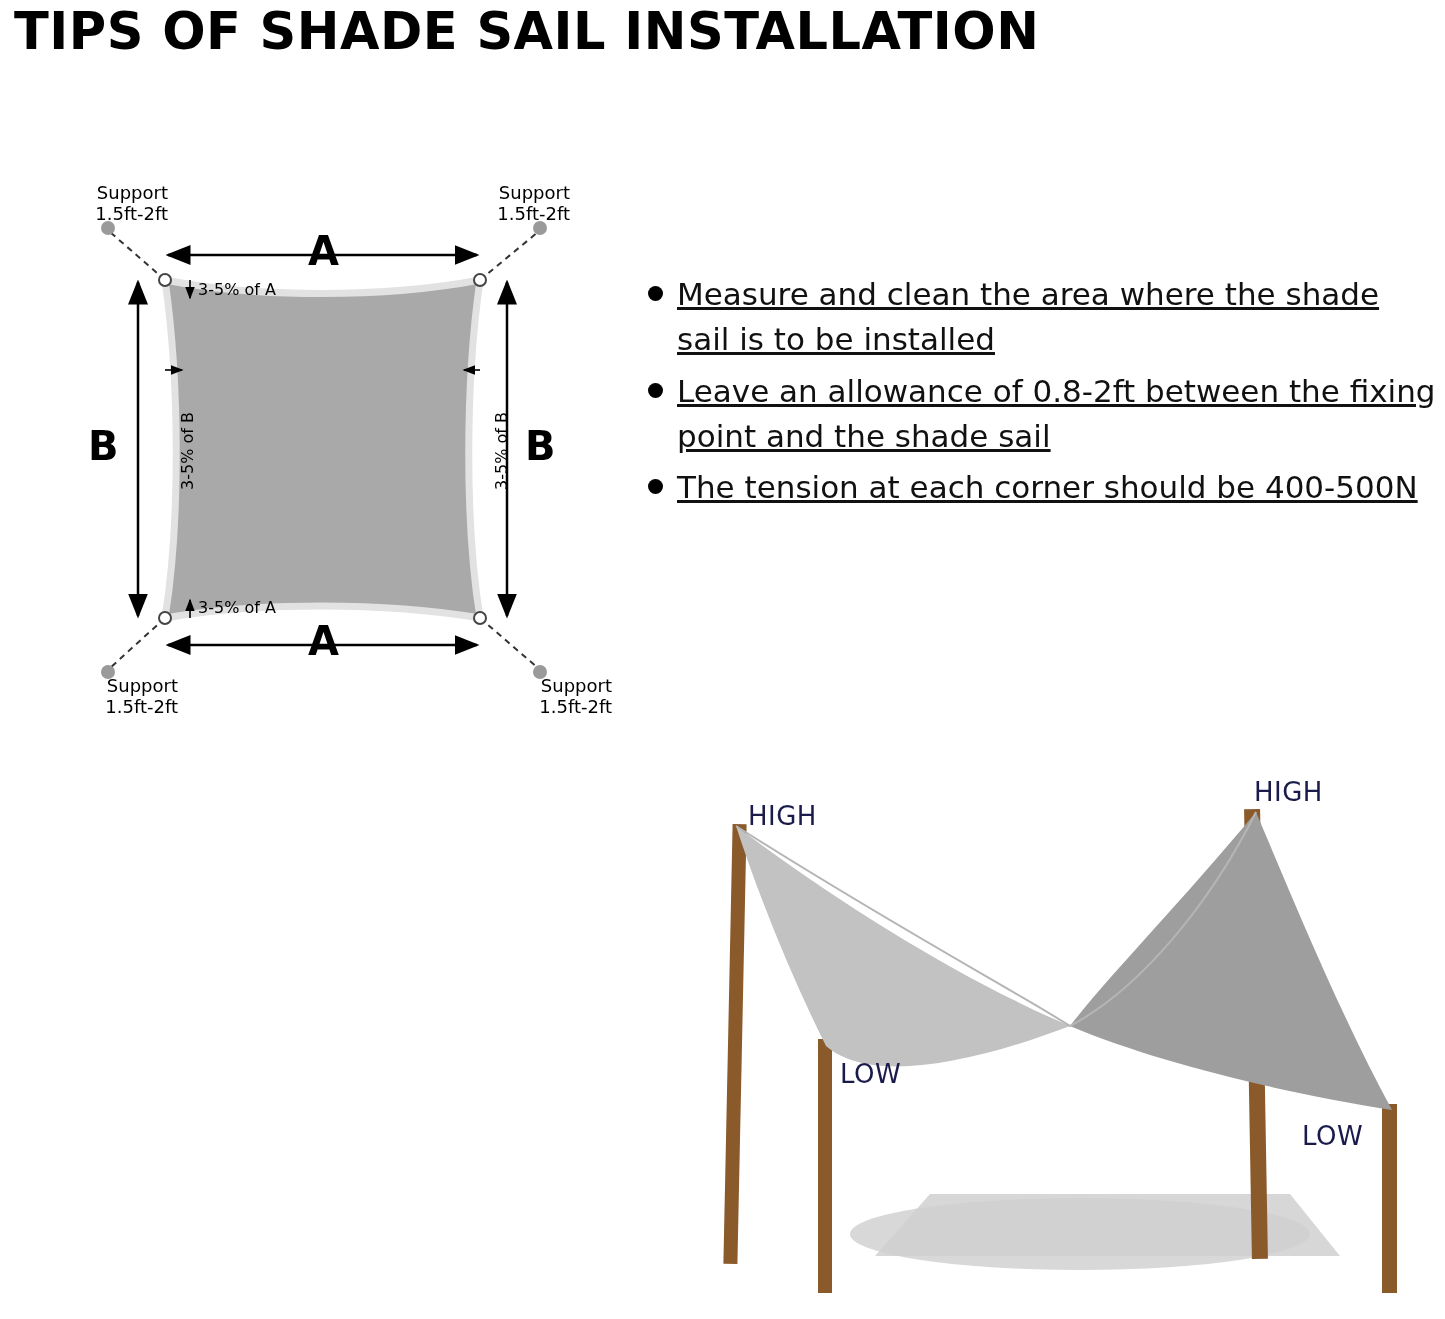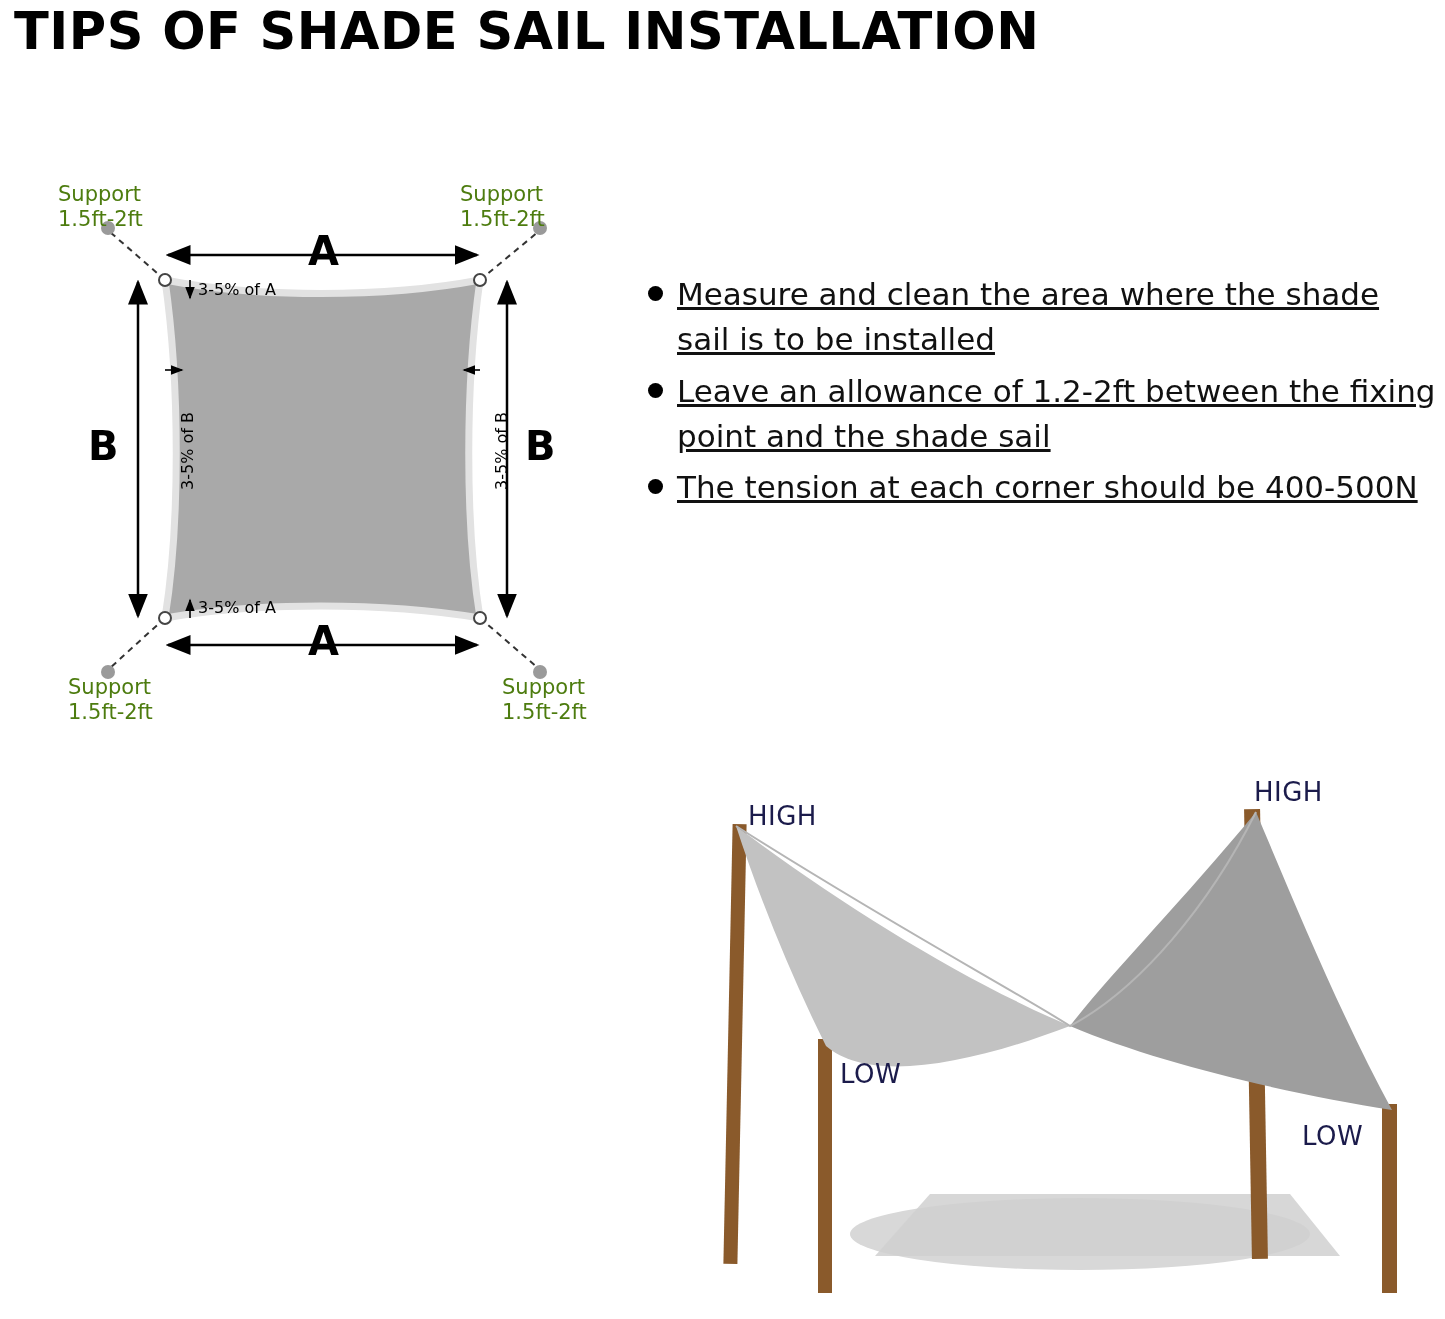--- a/index.html
+++ b/index.html
@@ -60,25 +60,25 @@
 
   #list-right { top: 272px; left: 648px; width: 800px; }
   #list-right .bullet-text { width: 760px; }
 
   #list-left { top: 888px; left: 8px; width: 620px; }
   #list-left .bullet-text { width: 570px; }
 
   
   .lbl {
     position: absolute;
-    font-size: 21px;
+    font-size: 18px;
     line-height: 1.18;
-    color: #4d7c0f;
+    color: #000000;
     white-space: pre-line;
-    text-align: left;
+    text-align: right;
   }
   .lbl-ab {
     position: absolute;
     font-size: 40px;
     font-weight: bold;
     color: #000;
   }
   .lbl-pct {
     position: absolute;
     font-size: 16px;
@@ -174,21 +174,21 @@
   <div class="lbl-pct vert" style="left:452px; top:320px;">3-5% of B</div>
 </div>
 
 <div class="bullet-list" id="list-right">
   <div class="bullet-item">
     <span class="bullet-dot"></span>
     <span class="bullet-text">Measure and clean the area where the shade sail is to be installed</span>
   </div>
   <div class="bullet-item">
     <span class="bullet-dot"></span>
-    <span class="bullet-text">Leave an allowance of 1.2-2ft between the fixing point and the shade sail</span>
+    <span class="bullet-text">Leave an allowance of 0.8-2ft between the fixing point and the shade sail</span>
   </div>
   <div class="bullet-item">
     <span class="bullet-dot"></span>
     <span class="bullet-text">The tension at each corner should be 400-500N</span>
   </div>
 </div>
 
 <div class="bullet-list" id="list-left">
 </div>
 

